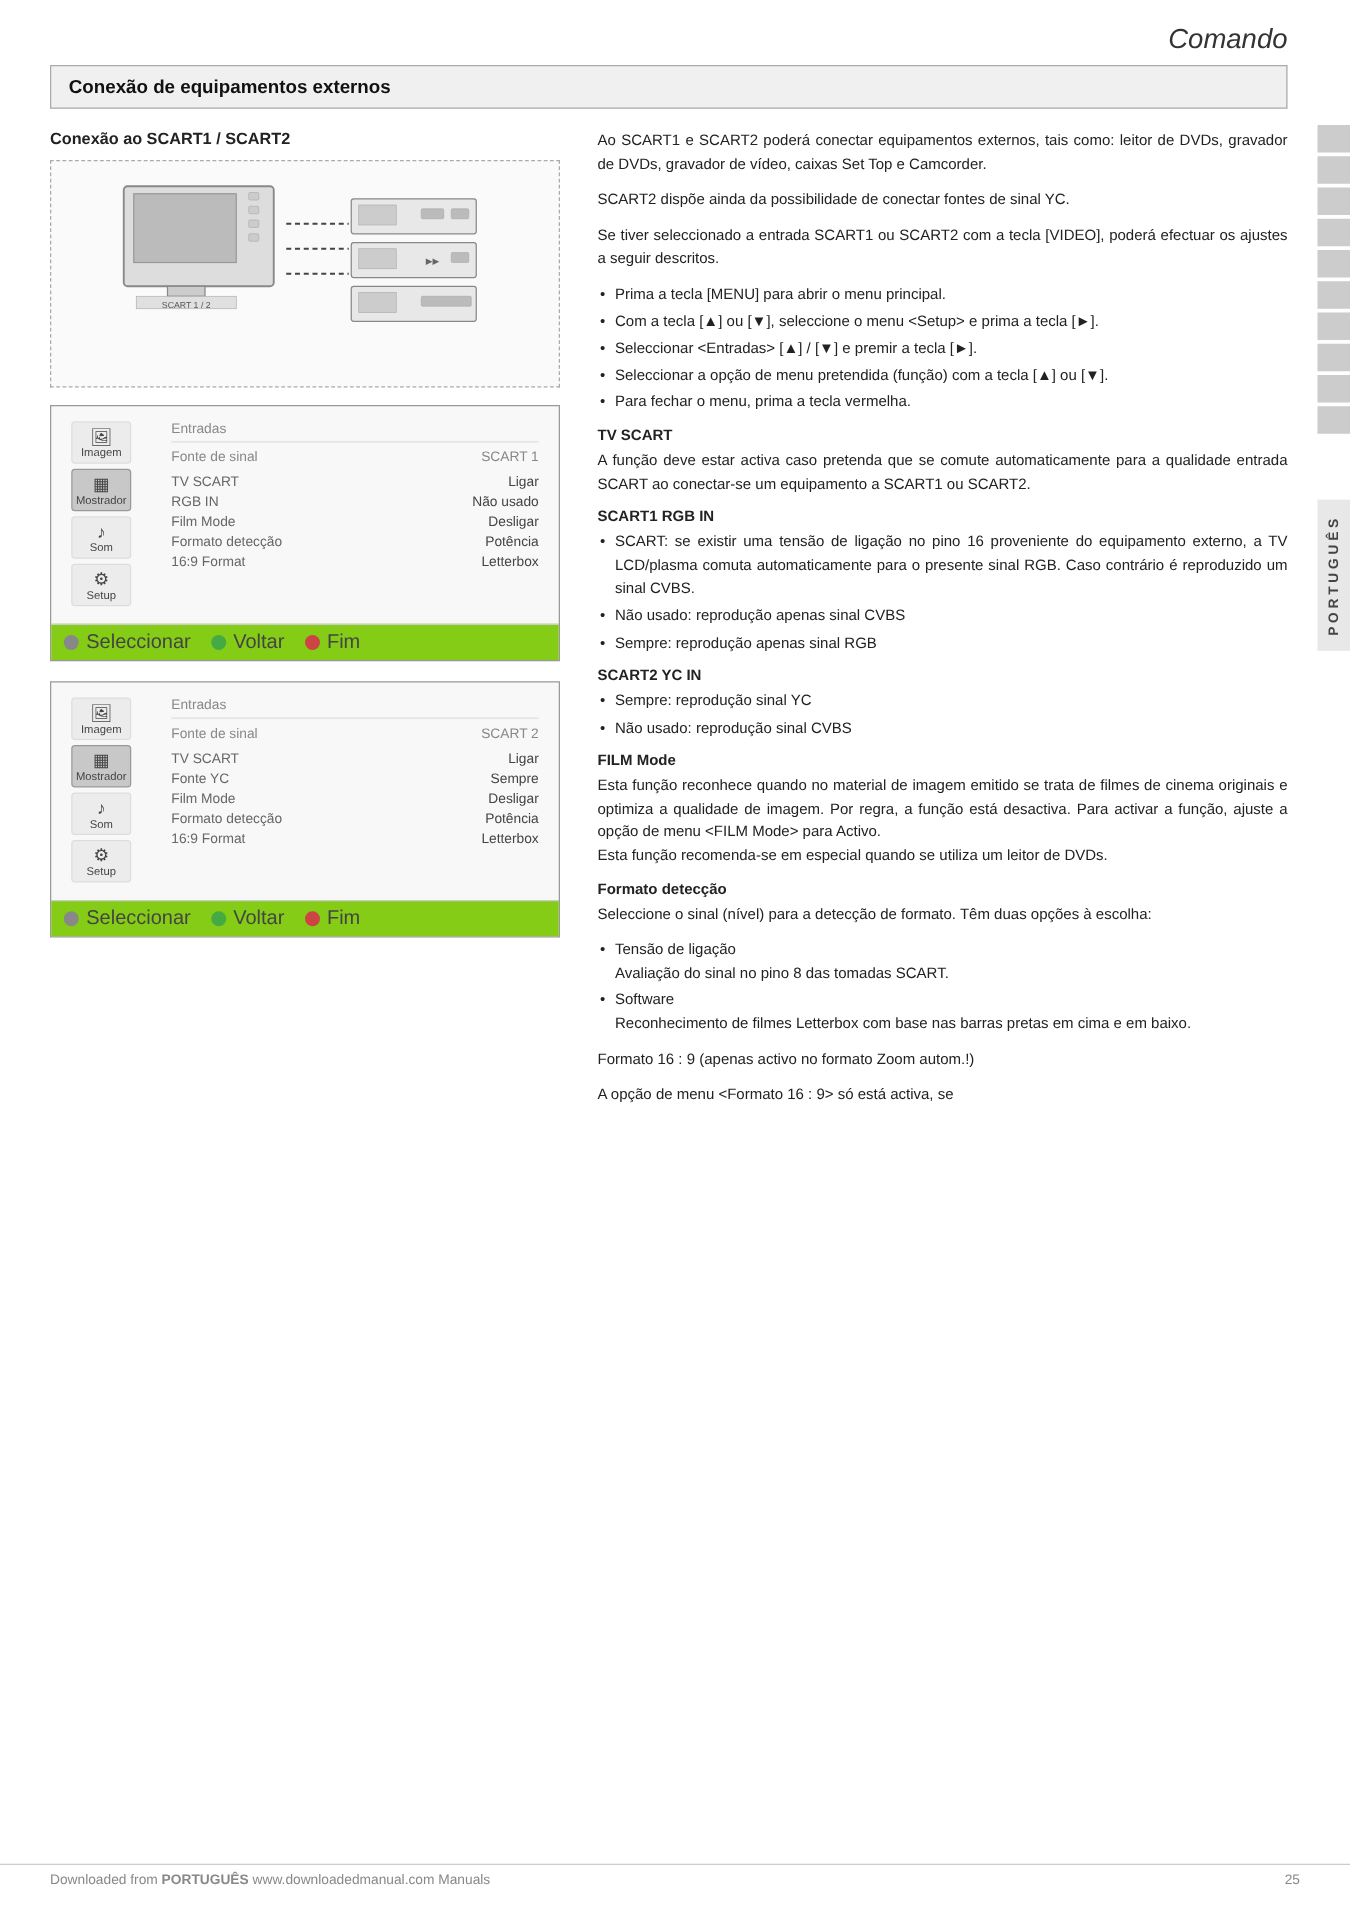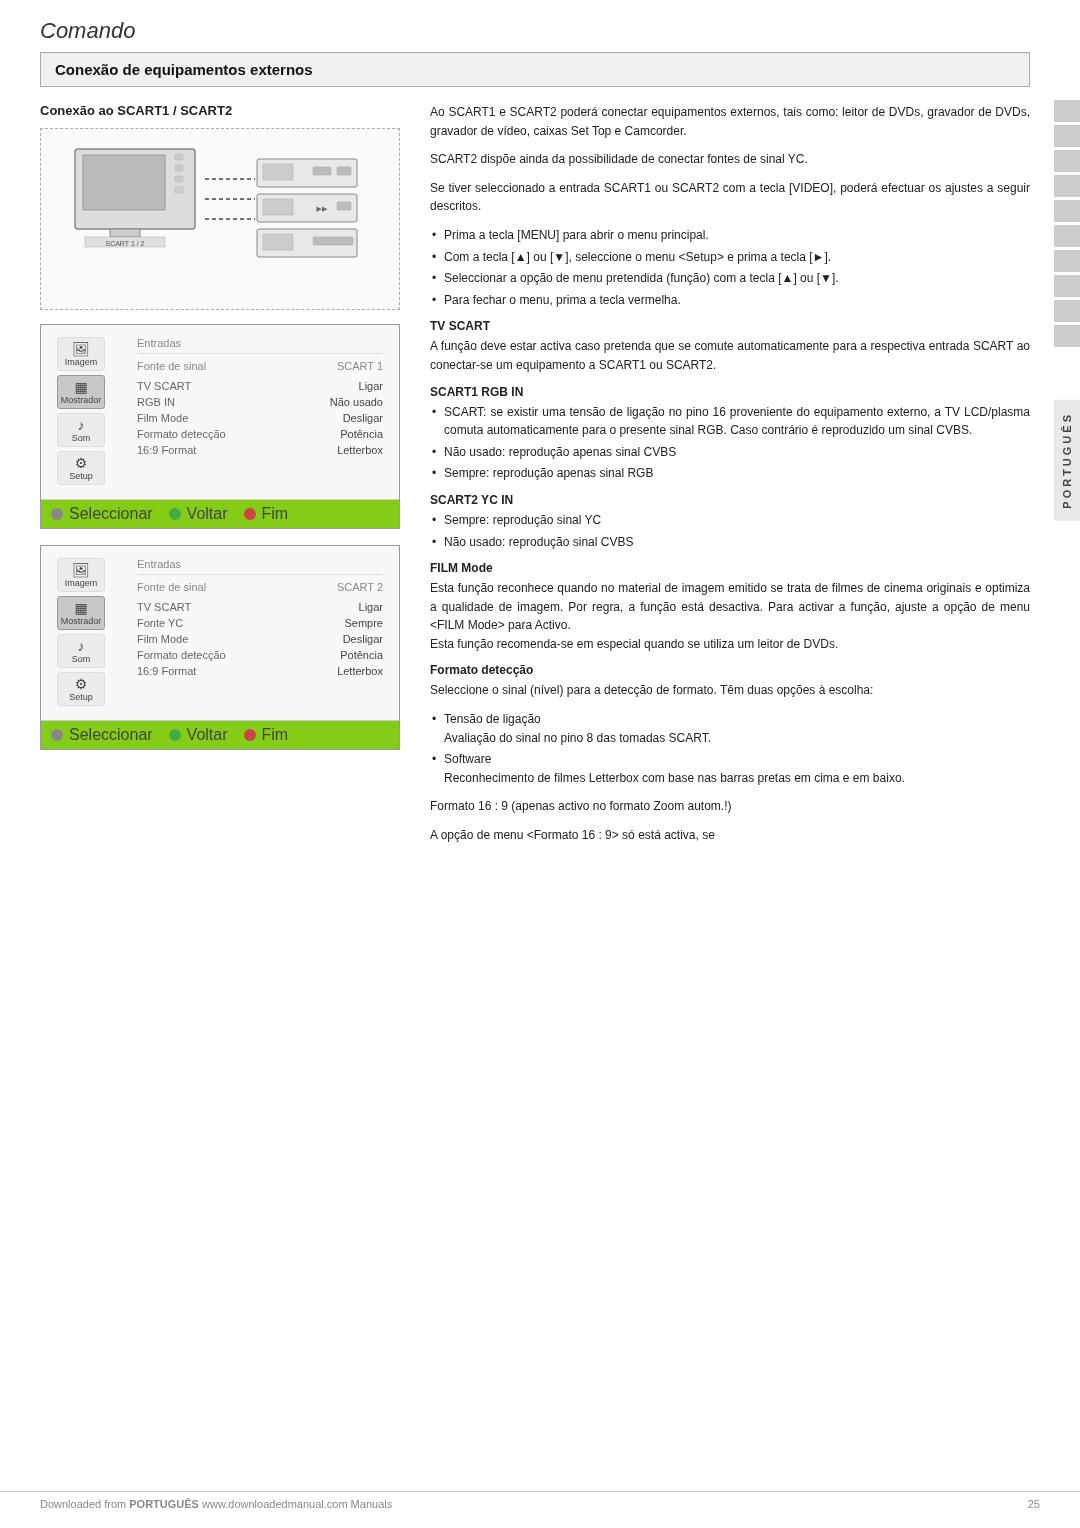--- a/index.html
+++ b/index.html
@@ -8,21 +8,21 @@
       min-height: 1528px;
       background: #fff;
       font-family: Arial, Helvetica, sans-serif;
       font-size: 13px;
       color: #222;
       position: relative;
     }
 
     
     .page-header {
-      text-align: left;
+      text-align: right;
       padding: 18px 50px 8px 40px;
       font-style: italic;
       font-size: 22px;
       color: #333;
       font-weight: normal;
     }
 
     
     .content-wrapper {
       padding: 0 50px 20px 40px;
@@ -43,21 +43,21 @@
       color: #111;
     }
 
     
     .two-col {
       display: flex;
       gap: 20px;
     }
 
     .left-col {
-      width: 360px;
+      width: 408px;
       flex-shrink: 0;
     }
 
     .right-col {
       flex: 1;
       padding-left: 10px;
     }
 
     
     .subsection-title {
@@ -459,26 +459,27 @@
     <div class="right-col">
 
       <p>Ao SCART1 e SCART2 poderá conectar equipamentos externos, tais como: leitor de DVDs, gravador de DVDs, gravador de vídeo, caixas Set Top e Camcorder.</p>
       <p>SCART2 dispõe ainda da possibilidade de conectar fontes de sinal YC.</p>
 
       <p>Se tiver seleccionado a entrada SCART1 ou SCART2 com a tecla [VIDEO], poderá efectuar os ajustes a seguir descritos.</p>
 
       <ul class="bullet-list">
         <li>Prima a tecla [MENU] para abrir o menu principal.</li>
         <li>Com a tecla [▲] ou [▼], seleccione o menu &lt;Setup&gt; e prima a tecla [►].</li>
+        <li>Seleccionar &lt;Entradas&gt; [▲] / [▼] e premir a tecla [►].</li>
         <li>Seleccionar a opção de menu pretendida (função) com a tecla [▲] ou [▼].</li>
         <li>Para fechar o menu, prima a tecla vermelha.</li>
       </ul>
 
       <div class="sub-heading">TV SCART</div>
-      <p>A função deve estar activa caso pretenda que se comute automaticamente para a respectiva entrada SCART ao conectar-se um equipamento a SCART1 ou SCART2.</p>
+      <p>A função deve estar activa caso pretenda que se comute automaticamente para a qualidade entrada SCART ao conectar-se um equipamento a SCART1 ou SCART2.</p>
 
       <div class="sub-heading">SCART1 RGB IN</div>
       <ul class="bullet-list">
         <li>SCART: se existir uma tensão de ligação no pino 16 proveniente do equipamento externo, a TV LCD/plasma comuta automaticamente para o presente sinal RGB. Caso contrário é reproduzido um sinal CVBS.</li>
         <li>Não usado: reprodução apenas sinal CVBS</li>
         <li>Sempre: reprodução apenas sinal RGB</li>
       </ul>
 
       <div class="sub-heading">SCART2 YC IN</div>
       <ul class="bullet-list">

